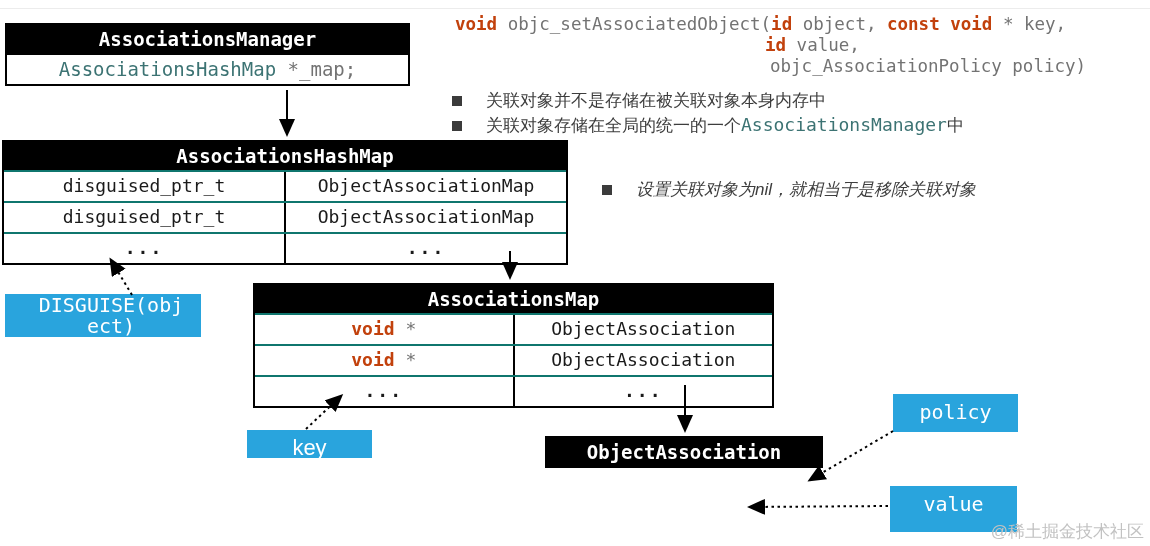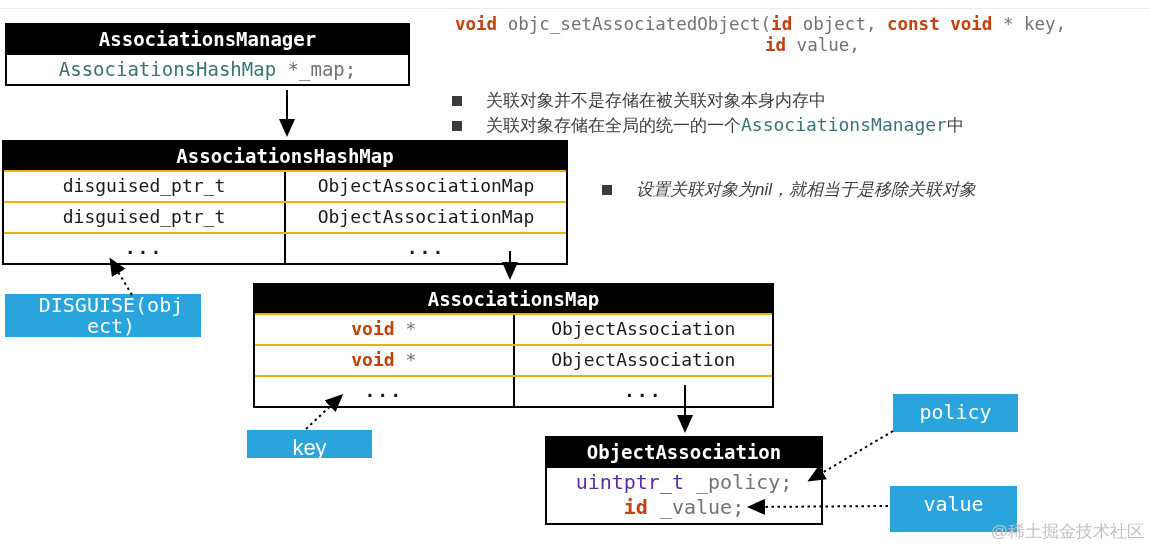--- a/index.html
+++ b/index.html
@@ -11,21 +11,21 @@
   .teal{color:#3C7373;}
   .violet{color:#5A2EA6;}
   .plain{color:#737373;}
 
   .top-divider{position:absolute;left:0;top:8px;width:1150px;height:0;border-top:1px solid #ececec;}
 
   
   .struct{position:absolute;background:#fff;border:2px solid #000;box-sizing:border-box;}
   .struct .hdr{background:#000;color:#fff;text-align:center;font-weight:bold;font-size:19px;
     line-height:28px;height:28px;font-family:"DejaVu Sans Mono","Liberation Mono",monospace;}
-  .struct .trow{display:flex;border-top:2px solid #eab308;height:29px;}
+  .struct .trow{display:flex;border-top:2px solid #0f766e;height:29px;}
   .struct .cell{flex:1;text-align:center;font-size:18px;line-height:28px;white-space:pre;
     font-family:"DejaVu Sans Mono","Liberation Mono",monospace;color:#1a1a1a;}
   .struct .cell + .cell{border-left:2px solid #000;}
   .dots{font-weight:bold;letter-spacing:2px;}
 
   #manager-box{left:5px;top:23px;width:405px;}
   #manager-box .body{height:29px;text-align:center;font-size:19px;line-height:28px;white-space:pre;
     border-top:2px solid #000;font-family:"DejaVu Sans Mono","Liberation Mono",monospace;}
 
   #hashmap-table{left:2px;top:140px;width:566px;}
@@ -69,20 +69,21 @@
 <div class="top-divider"></div>
 
 <div class="struct" id="manager-box">
   <div class="hdr">AssociationsManager</div>
   <div class="body"><span class="teal">AssociationsHashMap</span><span class="plain"> *_map;</span></div>
 </div>
 
 <div id="code">
   <div class="code-line"><span class="kw">void</span><span class="plain"> objc_setAssociatedObject(</span><span class="kw">id</span><span class="plain"> object, </span><span class="kw">const void</span><span class="plain"> * key,</span></div>
   <div class="code-line ind2"><span class="kw">id</span><span class="plain"> value,</span></div>
+  <div class="code-line ind3"><span class="plain">objc_AssociationPolicy policy)</span></div>
 </div>
 
 <div class="bullets" id="notes-top">
   <div class="bullet-row">
     <span class="bullet-sq"></span>
     <span>关联对象并不是存储在被关联对象本身内存中</span>
   </div>
   <div class="bullet-row">
     <span class="bullet-sq"></span>
     <span><span>关联对象存储在全局的统一的一个</span><span class="bullet-code">AssociationsManager</span><span>中</span></span>
@@ -127,21 +128,20 @@
   <div class="trow">
     <div class="cell kw dots">...</div>
     <div class="cell teal dots">...</div>
   </div>
 </div>
 
 <div class="blue-label" id="key-label">key</div>
 
 <div class="struct" id="object-box">
   <div class="hdr">ObjectAssociation</div>
-  <div class="body"><div><span class="violet">uintptr_t</span><span class="plain"> _policy;</span></div><div><span class="kw">id</span><span class="plain"> _value;</span></div></div>
 </div>
 
 <div class="blue-label" id="policy-label">policy</div>
 <div class="blue-label" id="value-label">value</div>
 
 <svg id="arrow-layer" viewBox="0 0 1150 546">
   <defs>
     <marker id="ah" markerWidth="10" markerHeight="9" refX="7.5" refY="4" orient="auto">
       <path d="M0,0 L9,4 L0,8 z" fill="#000"></path>
     </marker>

